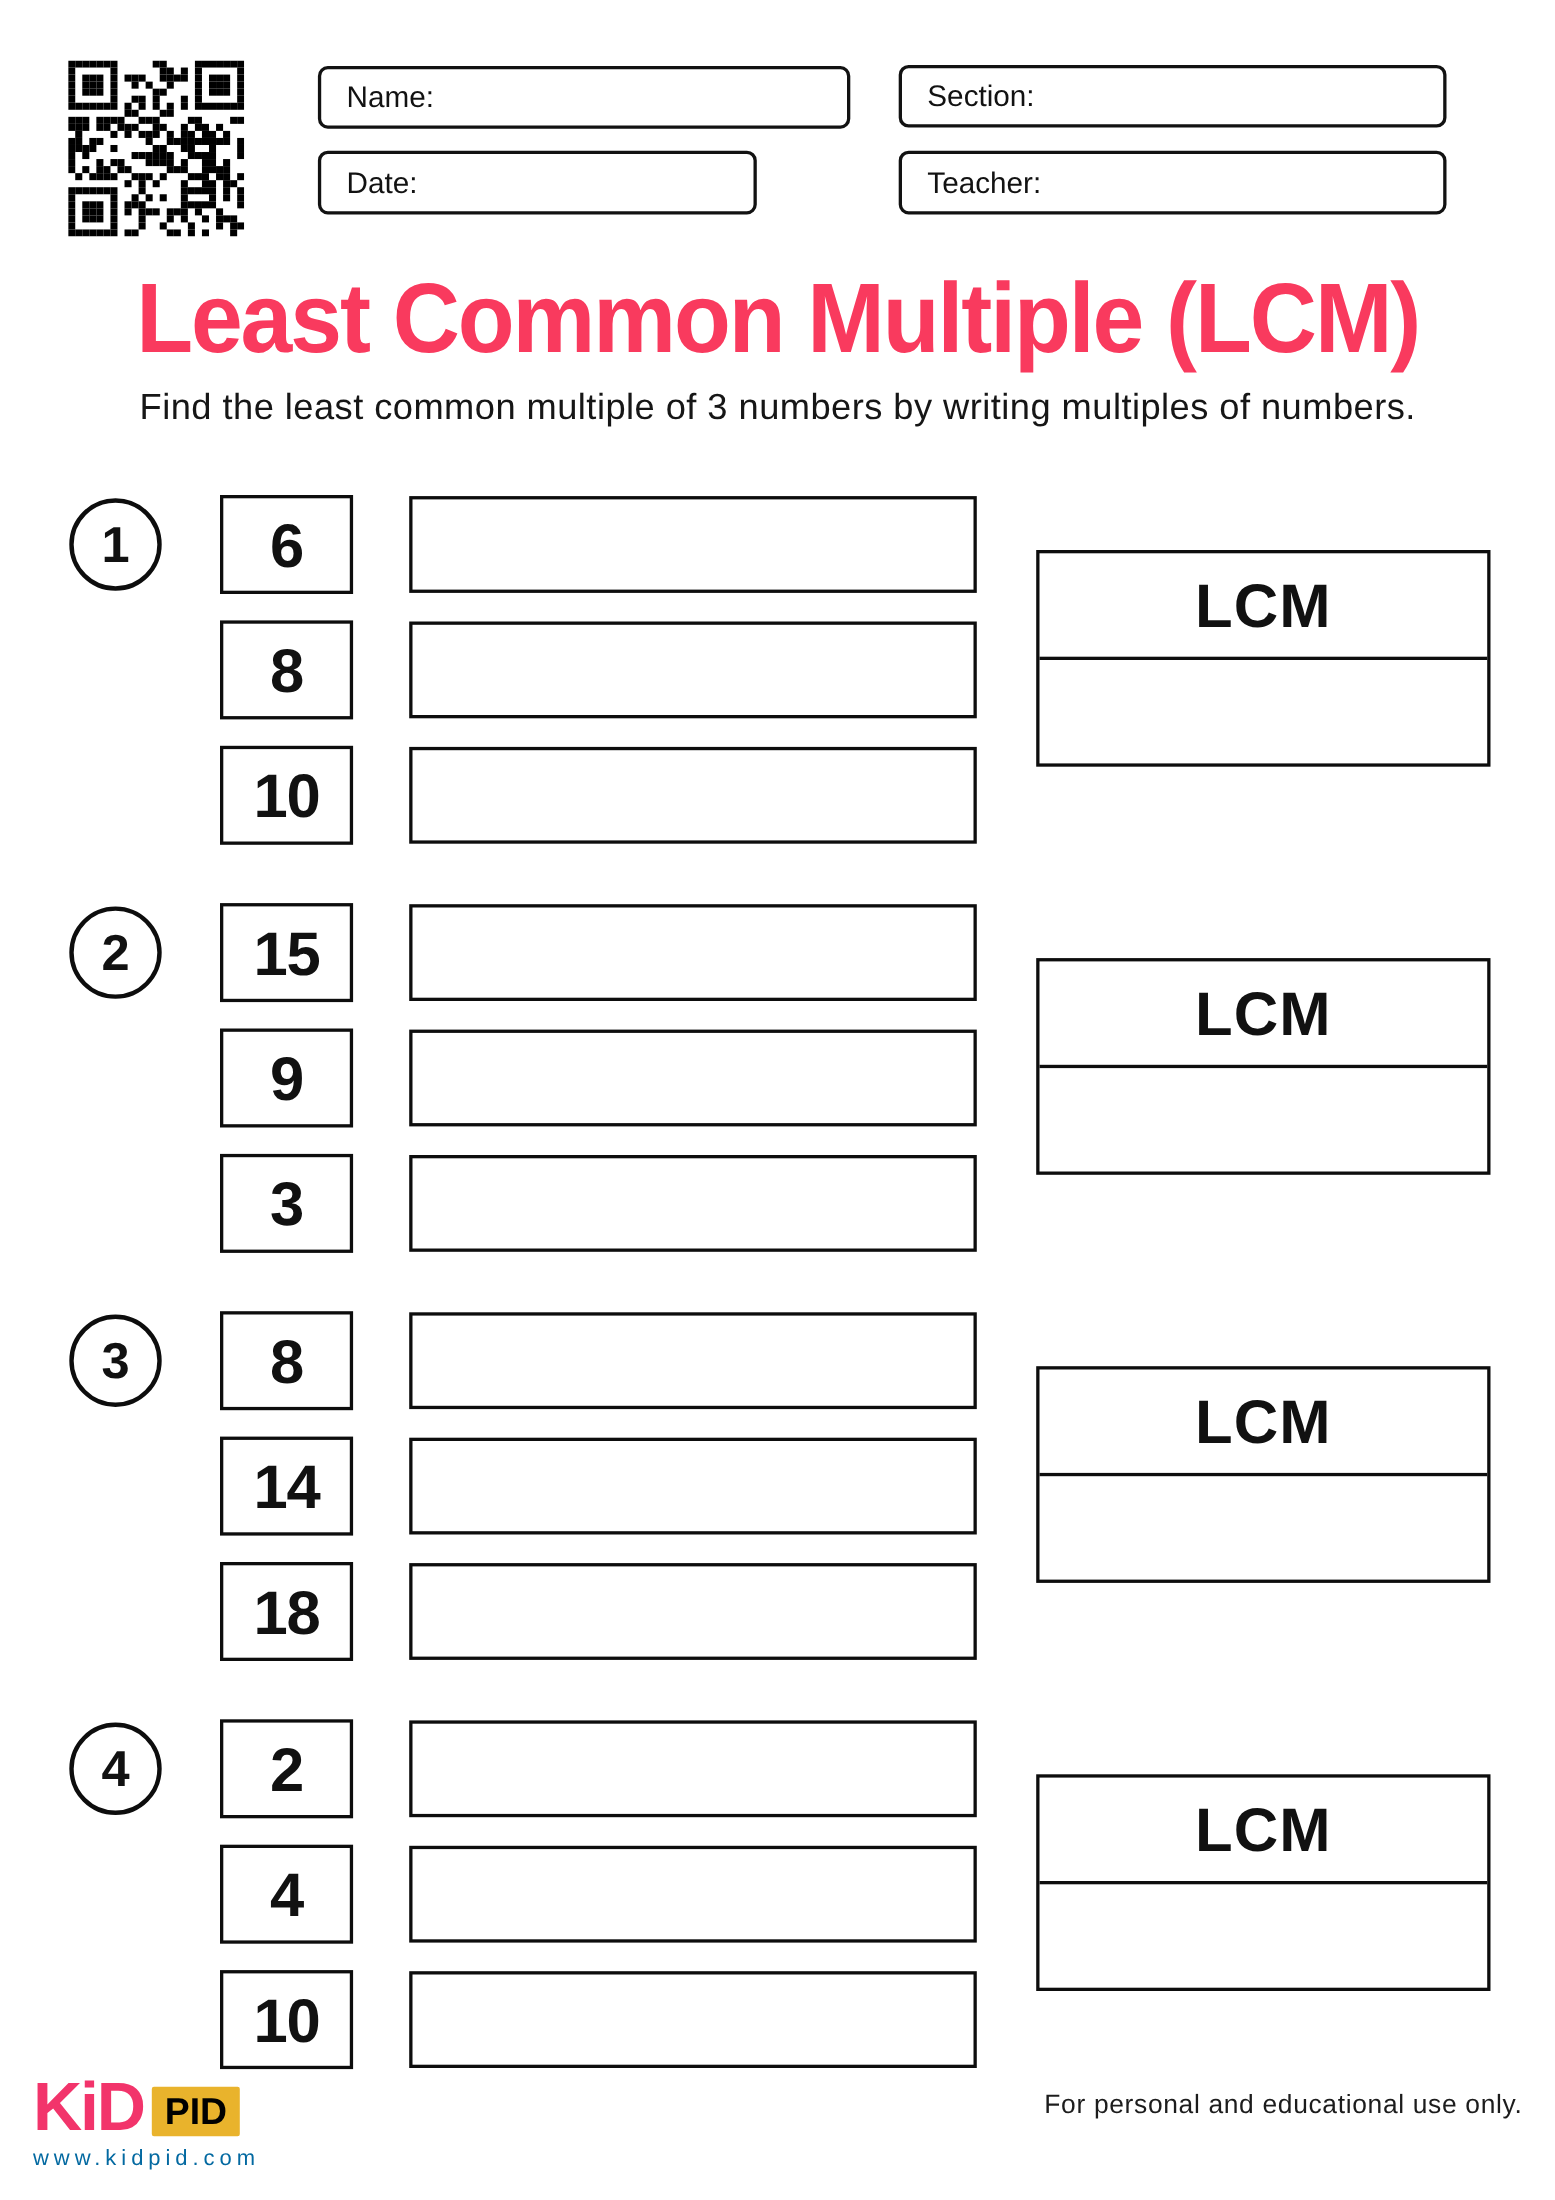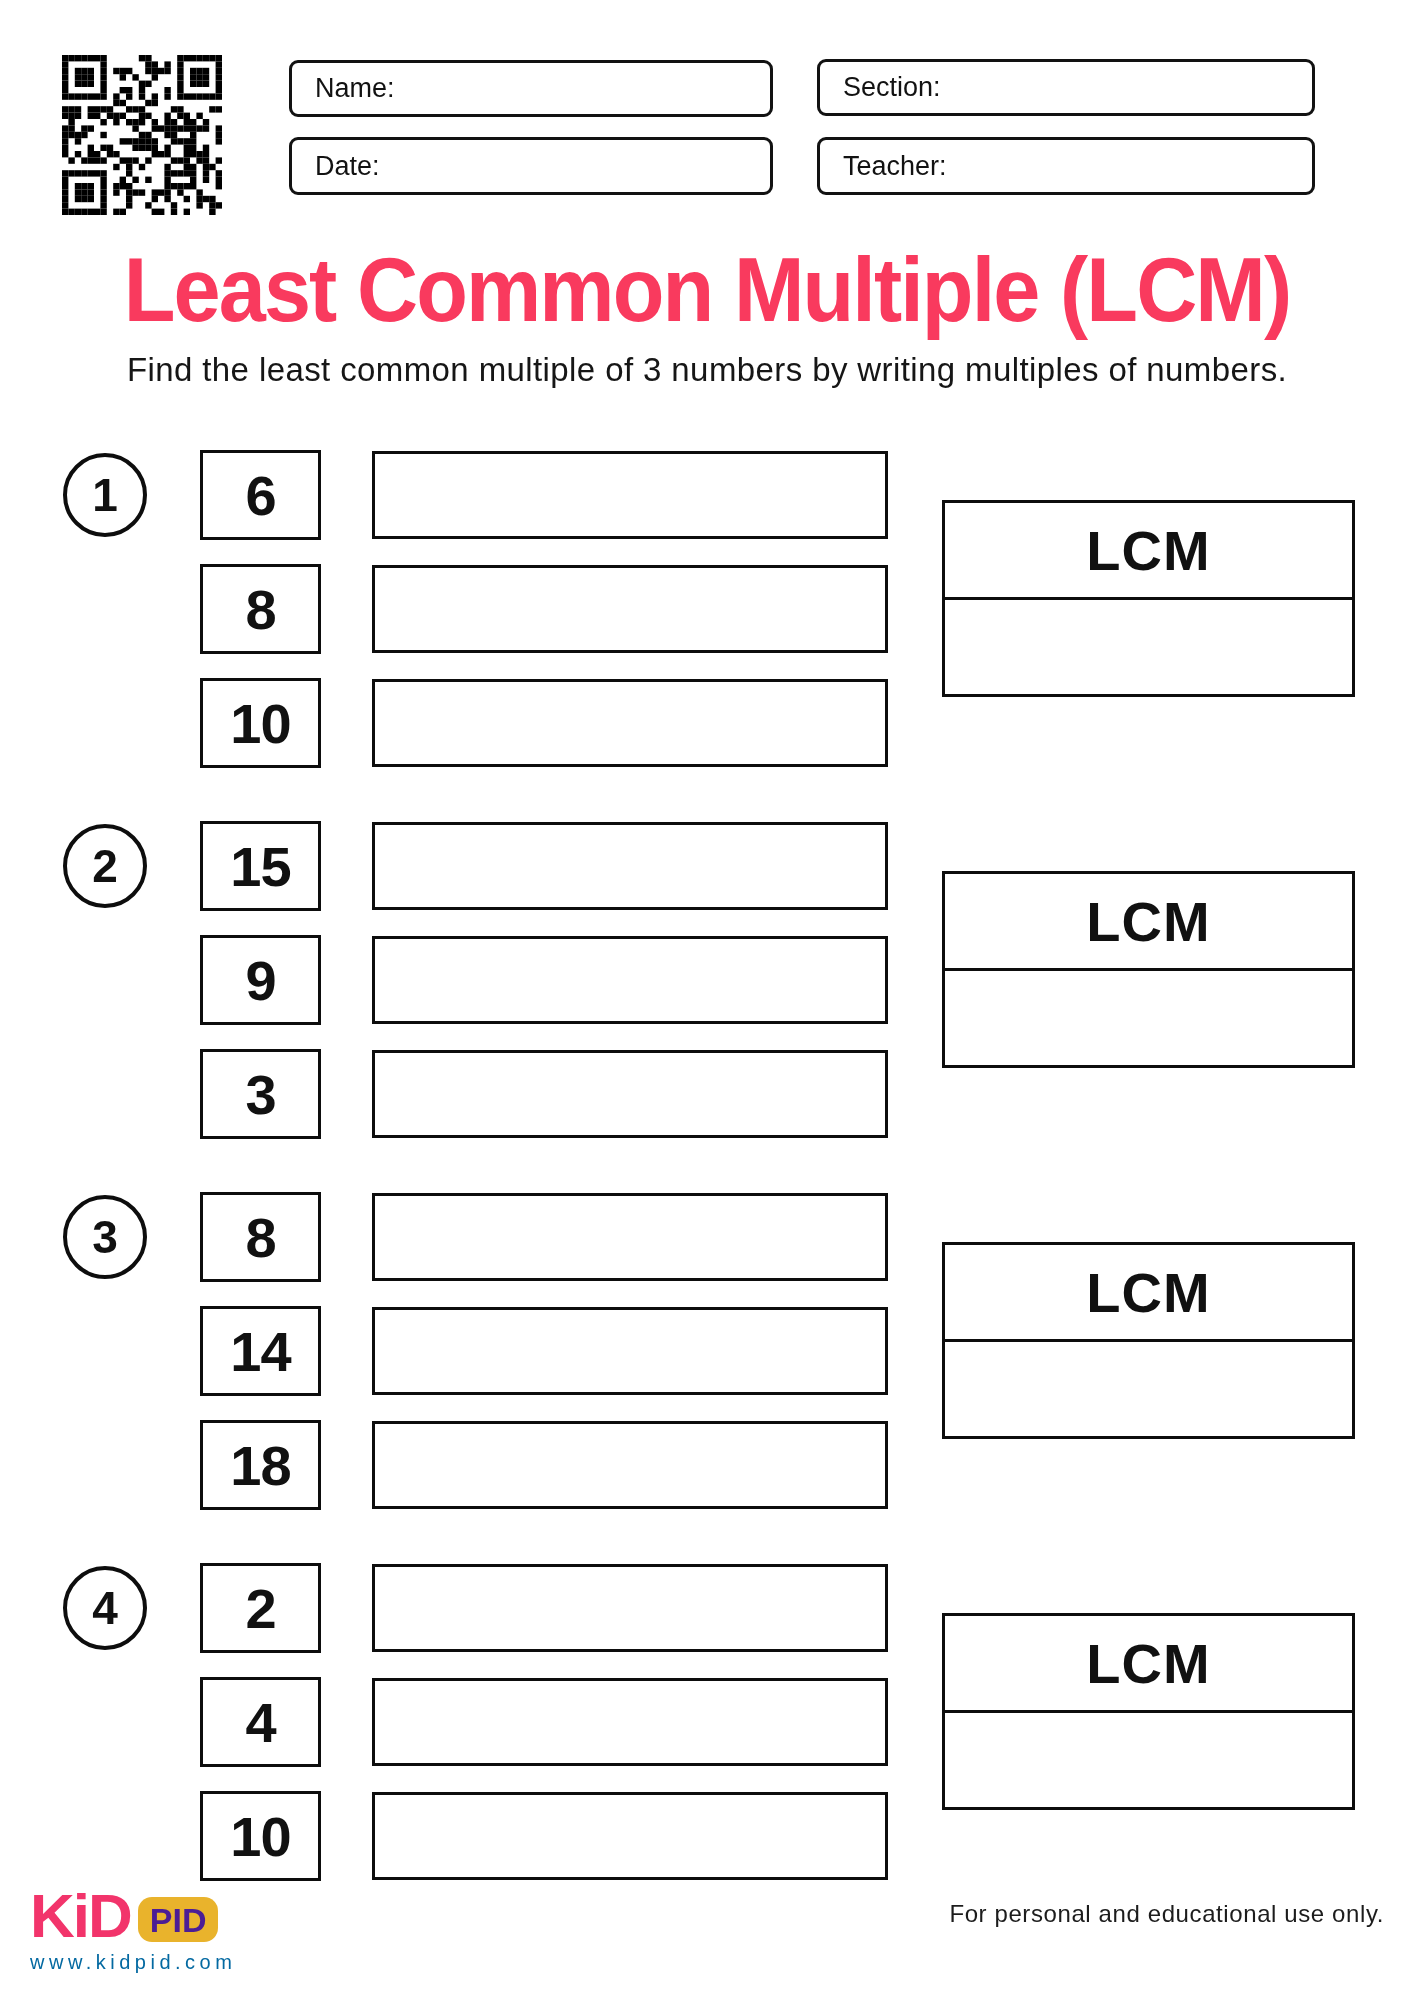--- a/index.html
+++ b/index.html
@@ -20,21 +20,21 @@
     border: 3px solid #121212;
     border-radius: 9px;
     background: #fff;
     display: flex; align-items: center;
     padding-left: 23px;
     font-size: 27px;
     color: #121212;
   }
   #box-name    { left: 289px; top:  60px; width: 484px; height: 57px; }
   #box-section { left: 817px; top:  59px; width: 498px; height: 57px; }
-  #box-date    { left: 289px; top: 137px; width: 484px; height: 58px; }
+  #box-date    { left: 289px; top: 137px; width: 399px; height: 58px; }
   #box-teacher { left: 817px; top: 137px; width: 498px; height: 58px; }
 
   
   .title {
     position: absolute; top: 240px; left: 0; width: 100%;
     text-align: center; white-space: nowrap;
     font-size: 90px; font-weight: 800; letter-spacing: -2px;
     line-height: 100px;
     transform: scaleX(0.94); transform-origin: 50% 50%;
   }
@@ -90,22 +90,22 @@
   
   .logo-row {
     position: absolute; left: 30px; top: 1890px;
     display: flex; align-items: flex-end; gap: 7px;
   }
   .logo-kid {
     font-size: 62px; font-weight: 800; letter-spacing: -2px;
     line-height: 0.84;
   }
   .logo-pid {
-    color: #4c1d95; font-weight: 800; font-size: 34px; line-height: 1;
-    padding: 6px 12px 5px; border-radius: 14px;
+    color: #000000; font-weight: 800; font-size: 34px; line-height: 1;
+    padding: 6px 12px 5px; border-radius: 2px;
   }
   .website {
     position: absolute; left: 30px; top: 1951px;
     font-size: 20px; letter-spacing: 4.5px; color: #0369a1;
   }
   .footer-note {
     position: absolute; right: 30px; top: 1898px;
     text-align: right; font-size: 24px; color: #1c1c1c;
     line-height: 1.33; letter-spacing: 0.6px;
   }

